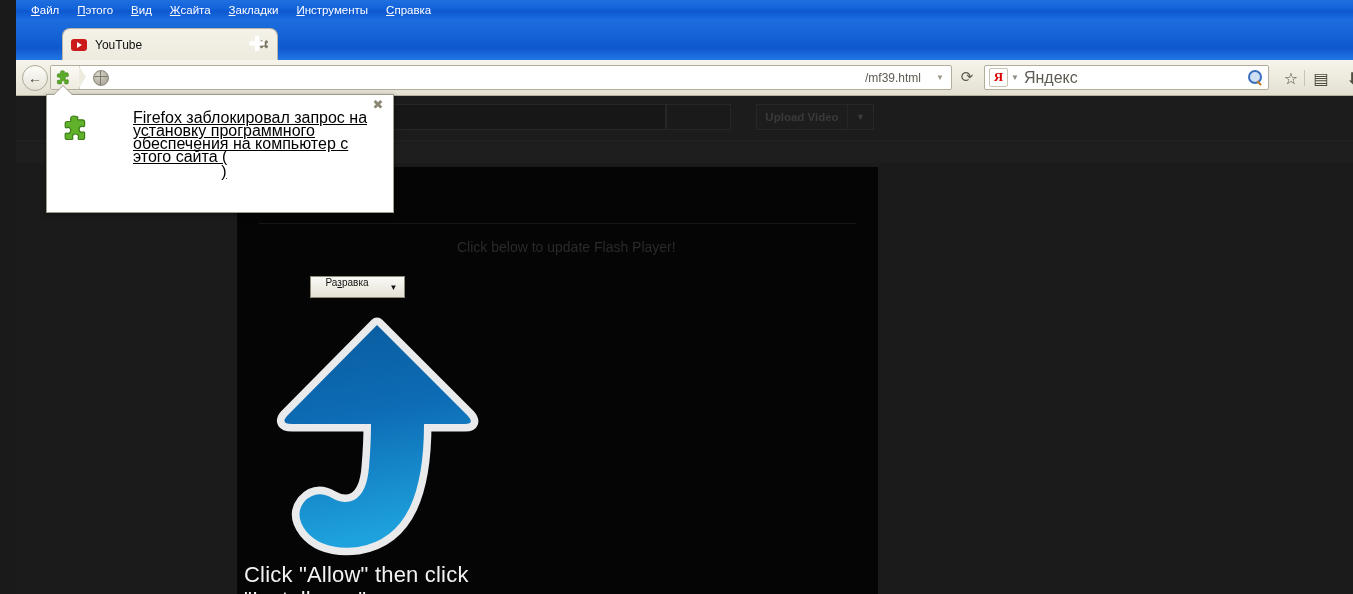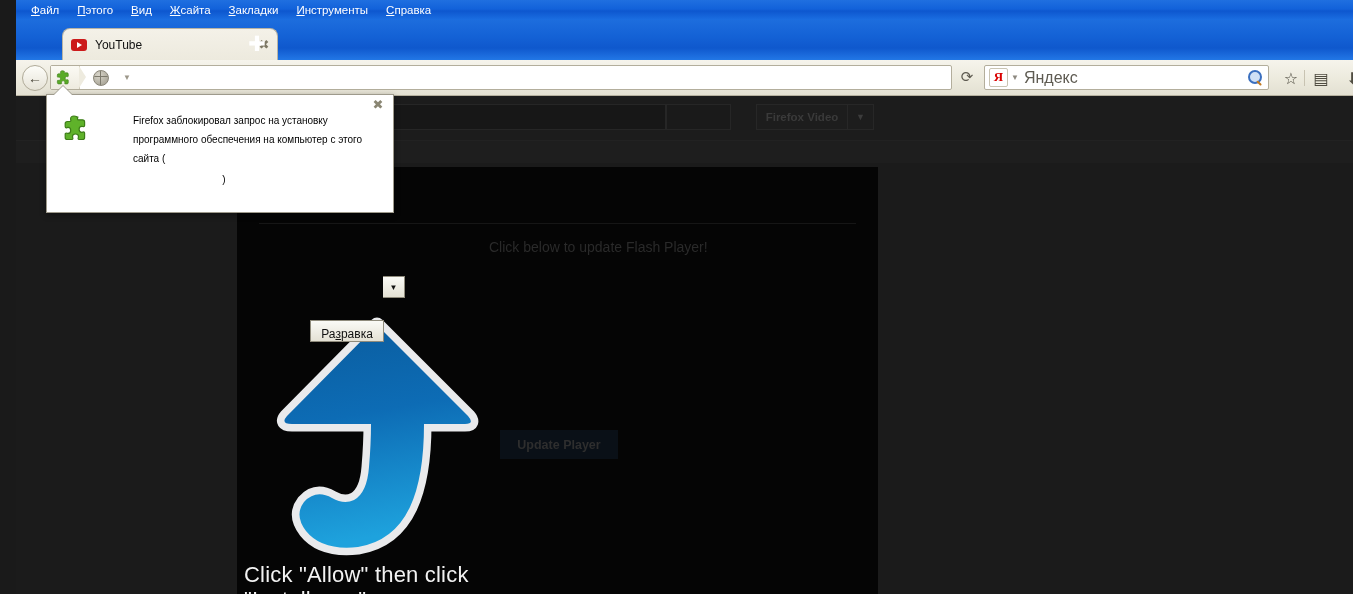--- a/index.html
+++ b/index.html
@@ -166,21 +166,21 @@
 
   .player{
     position:absolute;left:221px;top:71px;width:641px;height:483px;
     background:#050505;overflow:hidden;
   }
   .player-title{
     position:absolute;left:22px;top:18px;color:#262626;font-size:18px;white-space:nowrap;
   }
   .player-rule{position:absolute;left:22px;top:56px;width:597px;height:1px;background:#161616;}
   .player-sub{
-    position:absolute;left:220px;top:72px;color:#2a2a2a;font-size:14px;white-space:nowrap;margin-left:32px;
+    position:absolute;left:220px;top:72px;color:#2a2a2a;font-size:14px;white-space:nowrap;
   }
   .update-btn{
     position:absolute;left:263px;top:263px;width:118px;height:29px;
     background:#0a1017;display:flex;align-items:center;justify-content:center;
     color:#2e2e2e;font-size:12.5px;font-weight:700;cursor:pointer;
   }
   .arrow-wrap{position:absolute;left:35px;top:150px;width:210px;height:245px;}
   .instr1{
     position:absolute;left:7px;top:395px;color:#f2f2f2;font-size:22px;line-height:25px;
     white-space:pre-line;letter-spacing:.2px;
@@ -198,29 +198,29 @@
     border-bottom:9px solid #ffffff;filter:drop-shadow(0 -1px 0 #9e9a8c);z-index:5;
   }
   .dh-close{
     position:absolute;right:8px;top:3px;width:14px;height:14px;
     color:#8a8673;font-size:13px;line-height:14px;text-align:center;cursor:pointer;
     font-family:"DejaVu Sans",sans-serif;
   }
   .dh-icon{position:absolute;left:12px;top:18px;width:36px;height:32px;}
   .dh-text{
     position:absolute;left:86px;top:16px;width:248px;
-    font-size:10px;line-height:19px;color:#000000;
+    font-size:16px;line-height:13px;color:#000000;text-decoration:underline;
   }
   .dh-text .paren{display:block;text-align:center;padding-right:66px;padding-top:2px;}
   .dh-allow{
     position:absolute;left:263px;top:181px;width:74px;height:22px;
     background:linear-gradient(to bottom,#fafaf6,#e4e1d4);
     border:1px solid #8f8b7c;box-sizing:border-box;
-    display:flex;align-items:flex-end;justify-content:center;
-    font-size:12px;color:#111;cursor:pointer;margin-top:44px;
+    display:flex;align-items:flex-start;justify-content:center;
+    font-size:10px;color:#111;cursor:pointer;
   }
   .dh-allow .u{text-decoration:underline;}
   .dh-split{
     position:absolute;left:336px;top:181px;width:22px;height:22px;
     background:linear-gradient(to bottom,#fafaf6,#e4e1d4);
     border:1px solid #8f8b7c;border-left:none;box-sizing:border-box;
     display:flex;align-items:center;justify-content:center;
     font-size:8px;color:#111;cursor:pointer;
   }
 </style>
@@ -260,20 +260,21 @@
       <span class="id-chunk">
         <span class="puzzle-sm">
           <svg width="18" height="18" viewBox="0 0 32 32">
             <path d="M13 3c-2 0-3.4 1.3-3.4 2.9 0 .7.3 1.2.3 1.7 0 .6-.5.9-1.2.9H6.4C5 8.5 4.2 9.4 4.2 10.6v2.9c0 .8.4 1.3 1.1 1.3.6 0 1-.4 1.7-.4 1.5 0 2.7 1.3 2.7 3s-1.2 3-2.7 3c-.7 0-1.1-.4-1.7-.4-.7 0-1.1.5-1.1 1.3v3.1c0 1.2.8 2.1 2.2 2.1h4.2c.8 0 1.3-.4 1.3-1.1 0-.6-.4-1-.4-1.7 0-1.5 1.3-2.7 3-2.7s3 1.2 3 2.7c0 .7-.4 1.1-.4 1.7 0 .7.5 1.1 1.3 1.1h3.1c1.2 0 2.1-.9 2.1-2.1v-4.3c0-.8-.4-1.2-1.1-1.2-.6 0-1 .4-1.7.4-1.5 0-2.7-1.3-2.7-3s1.2-3 2.7-3c.7 0 1.1.4 1.7.4.7 0 1.1-.5 1.1-1.2v-3.6c0-1.2-.9-2.1-2.1-2.1h-3.8c-.7 0-1.2-.3-1.2-.9 0-.5.3-1 .3-1.7C16.4 4.3 15 3 13 3z" fill="#5aab28" stroke="#3d7d18" stroke-width="1.1"></path>
           </svg>
         </span>
       </span>
       <span class="globe-chunk">
         <span class="globe"></span>
       </span>
+      <span class="urltext">/mf39.html</span>
       <span class="url-drop">▼</span>
     </div>
 
     <div class="reloadbtn">
       <span>⟳</span>
     </div>
 
     <div class="searchbox">
       <span class="ya-logo">Я</span>
       <span class="ya-caret">▼</span>
@@ -288,21 +289,21 @@
     <div class="tb-sep" style="left:1288px;"></div>
     <div class="tb-icon" style="left:1293px;">▤</div>
     <div class="tb-icon" style="left:1325px;">⬇</div>
   </div>
 
   <div class="page">
 
     <div class="yt-masthead">
       <div class="yt-search" title=""></div>
       <div class="yt-search-btn"></div>
-      <div class="yt-upload">Firefox Video</div>
+      <div class="yt-upload">Upload Video</div>
       <div class="yt-upload-caret">▼</div>
     </div>
     <div class="yt-subbar"></div>
 
     <div class="player">
       <div class="player-title">...ashed...</div>
       <div class="player-rule"></div>
       <div class="player-sub">Click below to update Flash Player!</div>
 
       <div class="arrow-wrap">
@@ -312,21 +313,20 @@
               <stop offset="0" stop-color="#0a5c9e"></stop>
               <stop offset="0.45" stop-color="#0d6cb5"></stop>
               <stop offset="1" stop-color="#1ea2dd"></stop>
             </linearGradient>
           </defs>
           <path d="M105 8 L196 99 Q203 107 193 107 L152 107 Q152 160 138 190 Q122 224 86 230 Q50 234 34 214 Q22 198 32 185 Q44 172 60 181 Q72 188 82 183 Q95 176 97 150 Q99 127 99 107 L20 107 Q8 107 15 99 Z" fill="url(#ag)" stroke="#e9eaec" stroke-width="15" stroke-linejoin="round"></path>
           <path d="M105 8 L196 99 Q203 107 193 107 L152 107 Q152 160 138 190 Q122 224 86 230 Q50 234 34 214 Q22 198 32 185 Q44 172 60 181 Q72 188 82 183 Q95 176 97 150 Q99 127 99 107 L20 107 Q8 107 15 99 Z" fill="url(#ag)"></path>
         </svg>
       </div>
 
-      <div class="update-btn">Update Player</div>
 
       <div class="instr1"><span>Click "Allow" then click</span><br><span>"Install now"</span></div>
 
     </div>
 
   </div>
 
   <div class="dh-arrow"></div>
   <div class="doorhanger">
     <div class="dh-close">✖</div>

